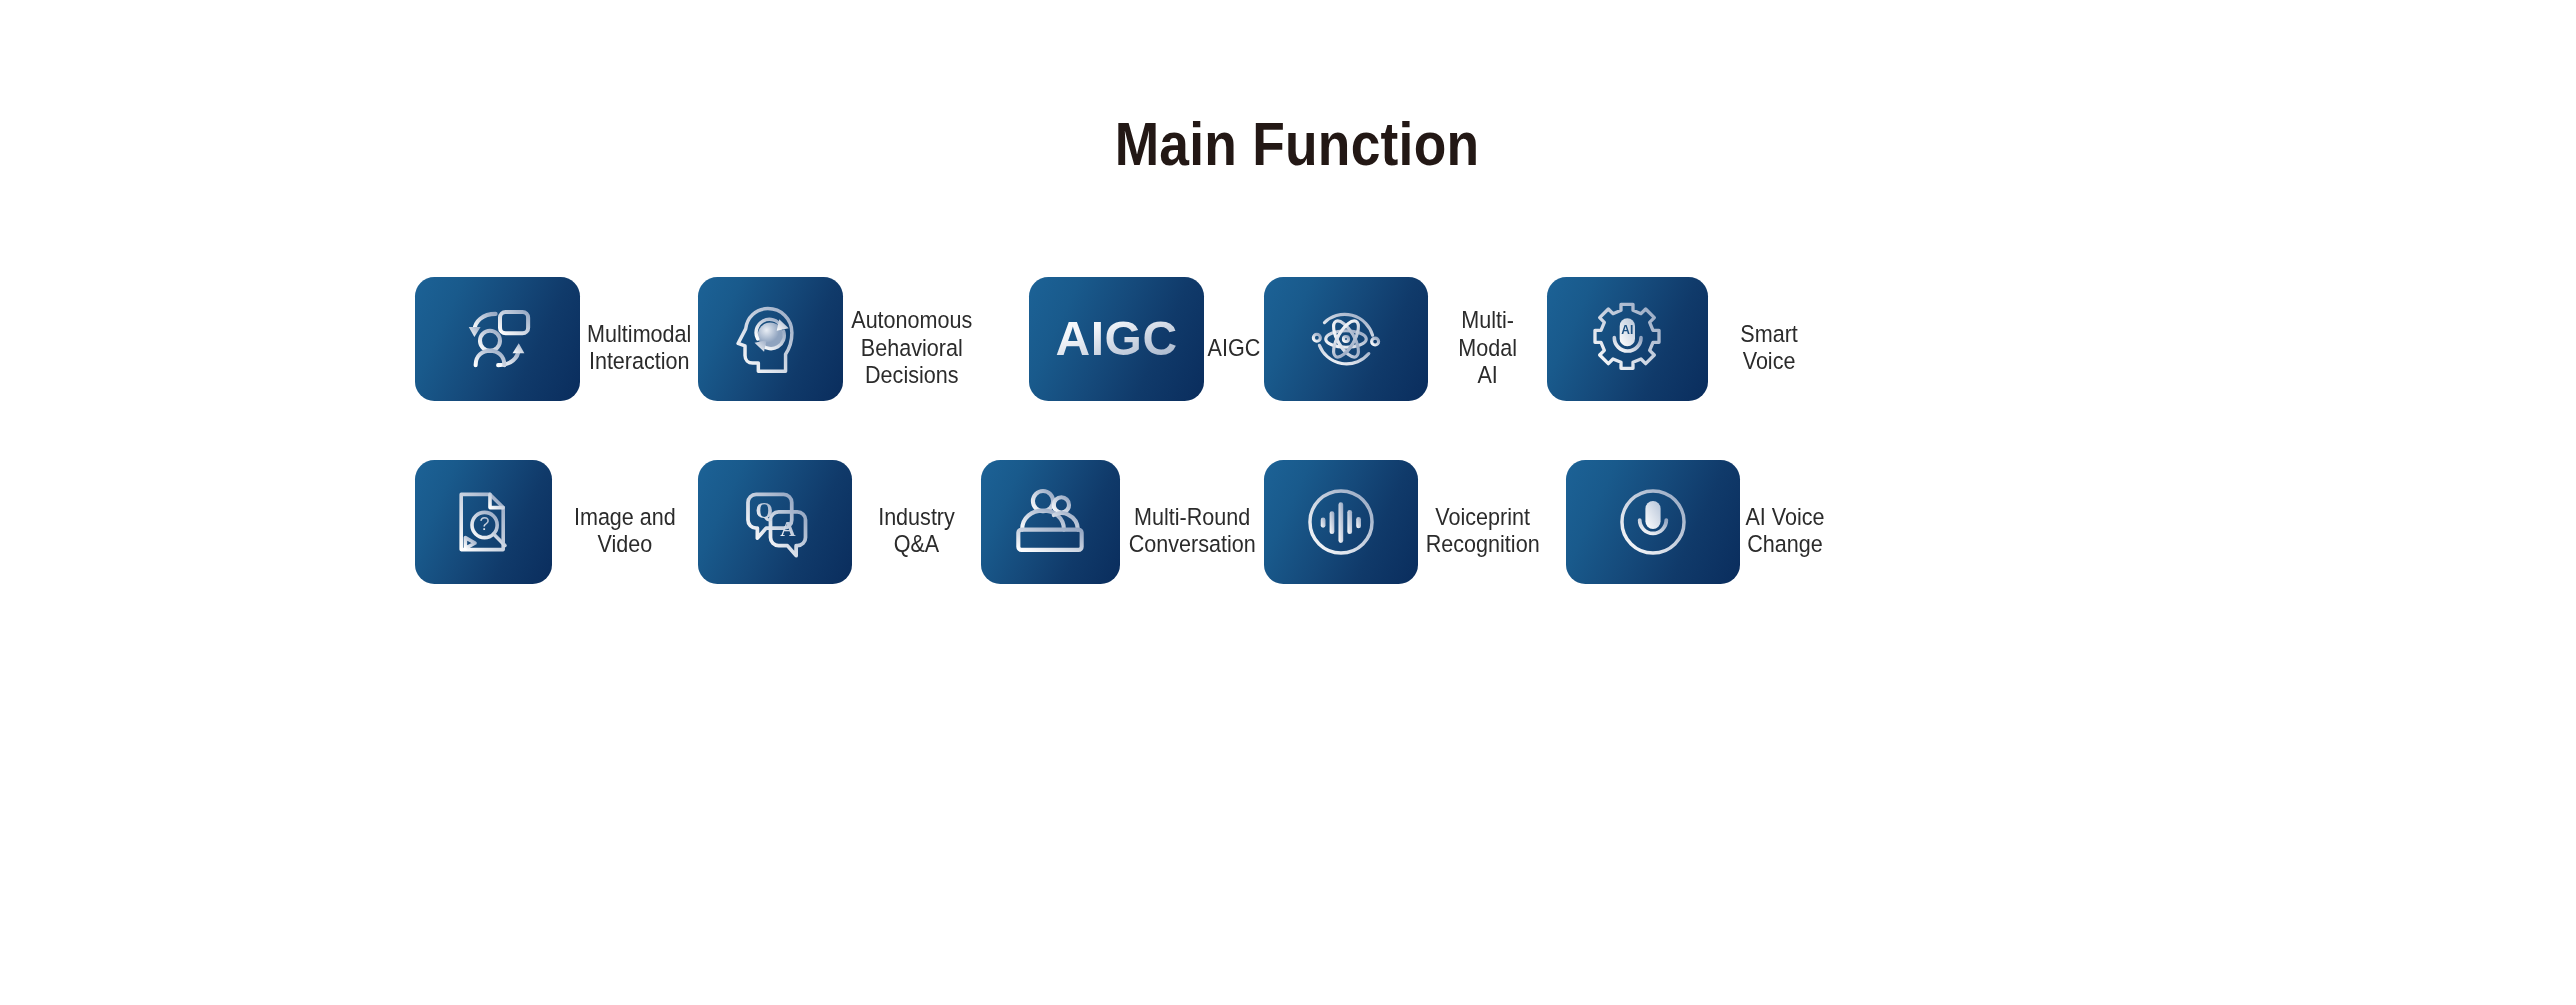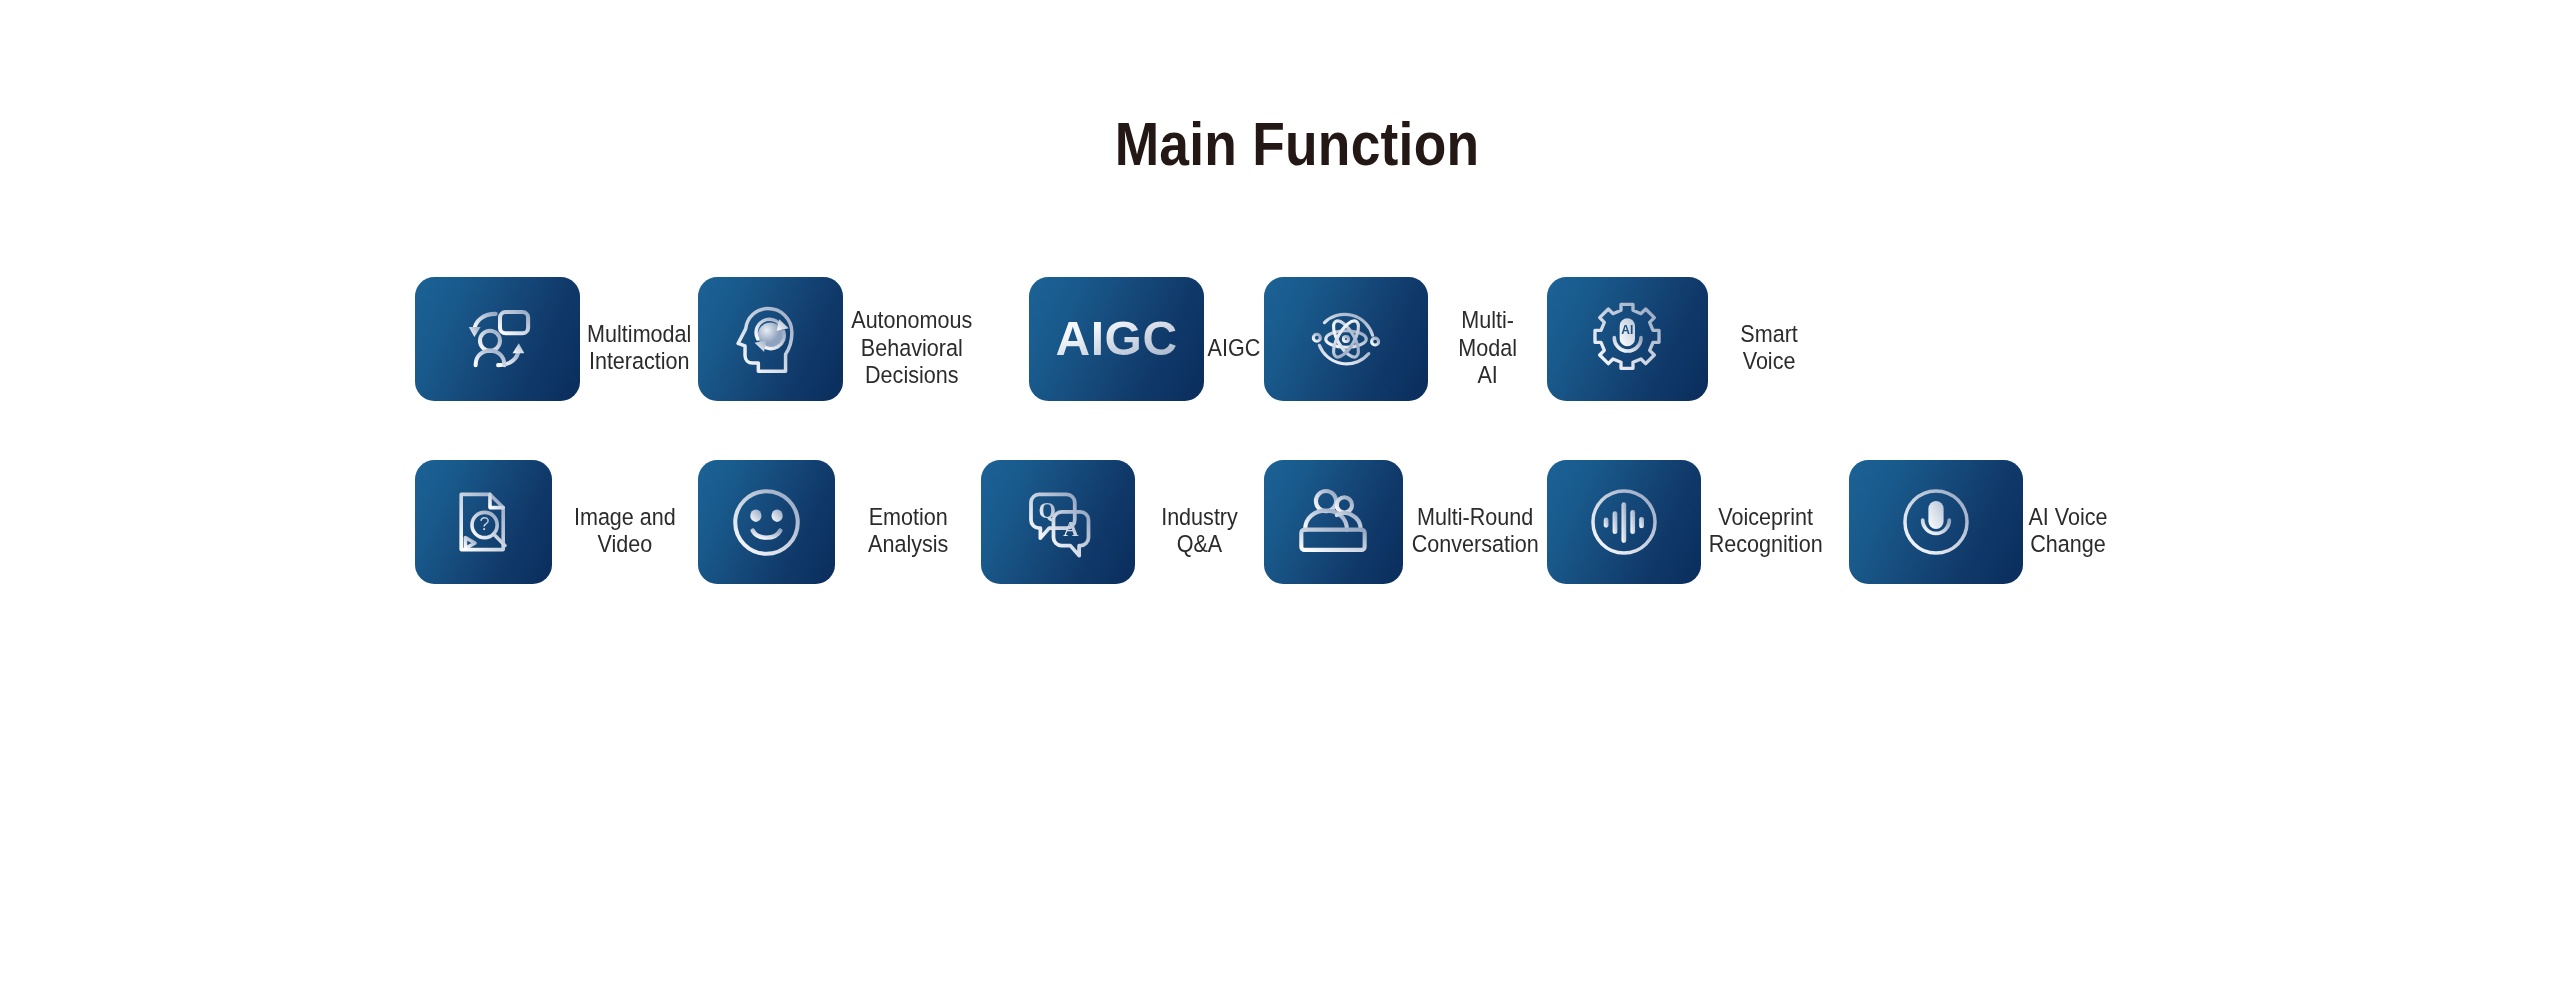--- a/index.html
+++ b/index.html
@@ -252,39 +252,20 @@
                 <path d="M76 80 L95 99"></path>
                 <path d="M29 86 L45 95 L29 104 Z"></path>
               </g>
               <text x="61" y="73" text-anchor="middle" font-family="Liberation Sans, sans-serif" font-size="30" font-weight="400" fill="url(#g7)">?</text>
             </svg>
           </span>
         </div>
         <div class="caption">Image and Video</div>
       </div>
 
-      <div class="cell">
-        <div class="tile">
-          <span>
-            <svg width="75" height="75" viewBox="0 0 120 120" fill="none">
-              <defs>
-                <linearGradient id="g8" x1="0" y1="100%" x2="100%" y2="0">
-                  <stop offset="0" stop-color="#ffffff"></stop>
-                    <stop offset="1" stop-color="#92a4c0"></stop>
-                </linearGradient>
-              </defs>
-              <circle cx="60" cy="60" r="50" stroke="url(#g8)" stroke-width="6.5" fill="none"></circle>
-              <ellipse cx="43" cy="49" rx="9" ry="10" fill="url(#g8)"></ellipse>
-              <ellipse cx="77" cy="49" rx="9" ry="10" fill="url(#g8)"></ellipse>
-              <path d="M38 73 C46 88 74 88 82 73" stroke="url(#g8)" stroke-width="7" fill="none" stroke-linecap="round"></path>
-            </svg>
-          </span>
-        </div>
-        <div class="caption">Emotion Analysis</div>
-      </div>
 
       <div class="cell">
         <div class="tile">
           <span>
             <svg width="75" height="75" viewBox="0 0 120 120" fill="none">
               <defs>
                 <linearGradient id="g9" x1="0" y1="100%" x2="100%" y2="0">
                   <stop offset="0" stop-color="#ffffff"></stop>
                     <stop offset="1" stop-color="#94a6c2"></stop>
                 </linearGradient>

